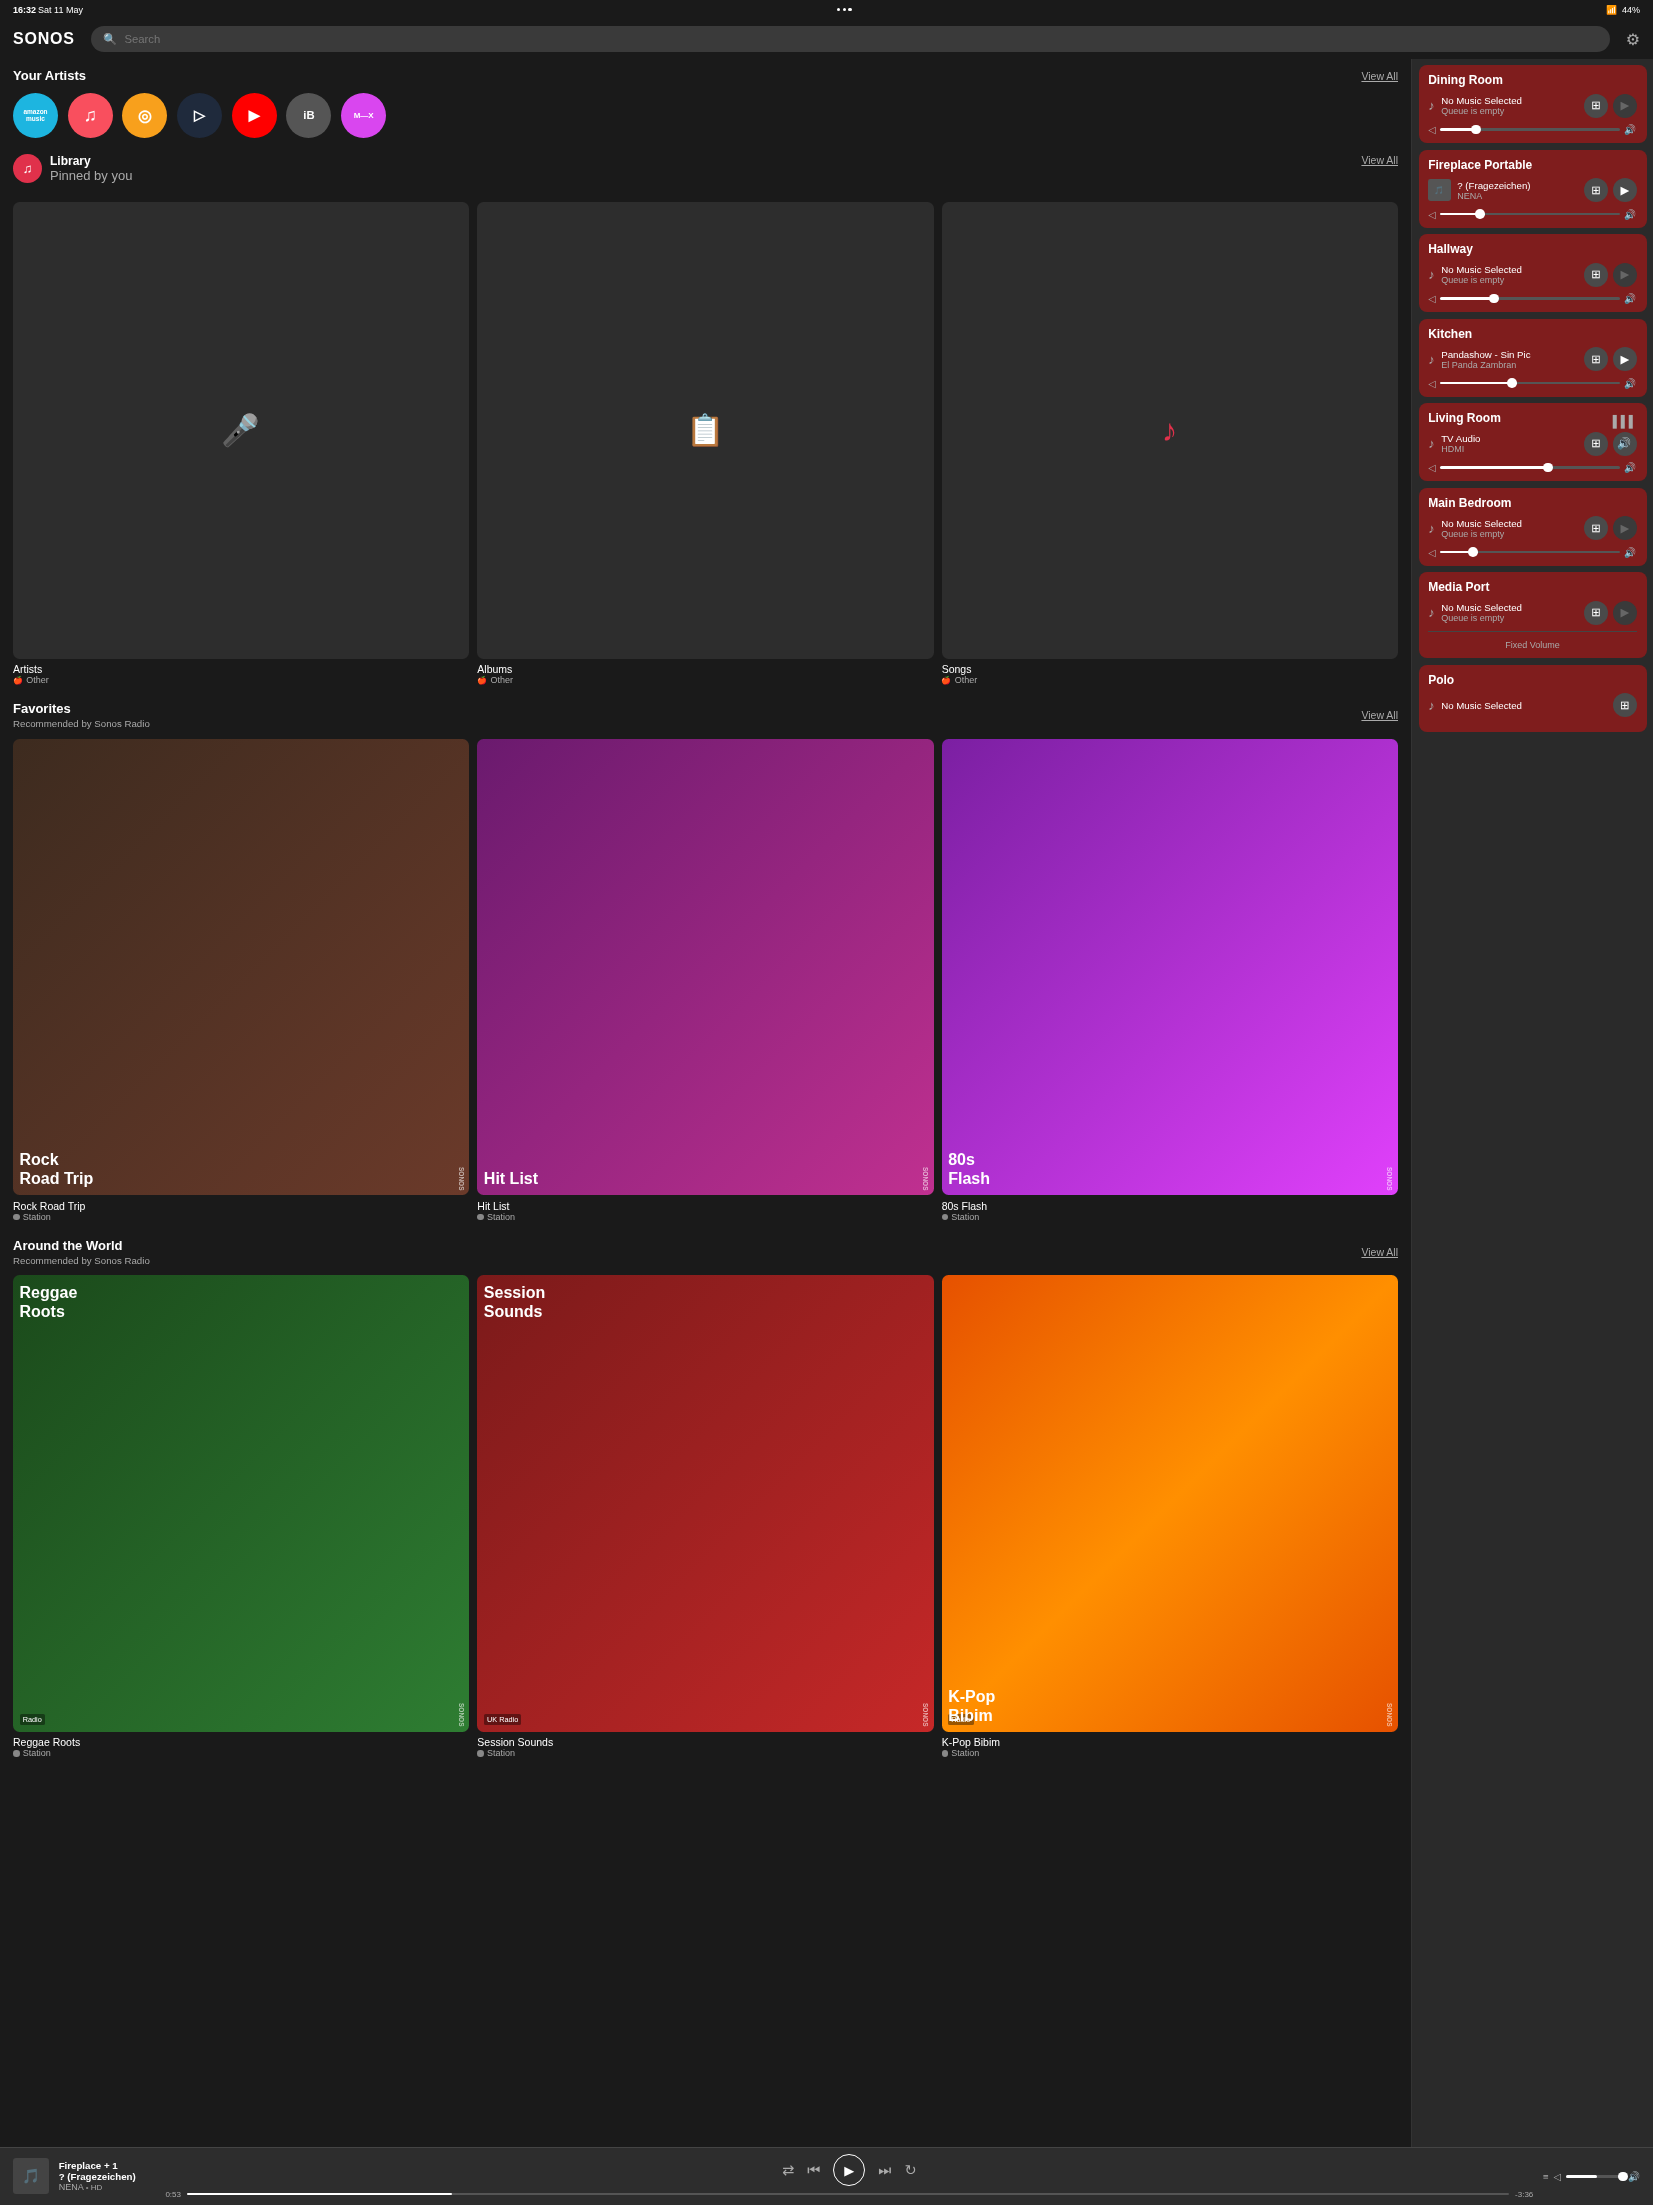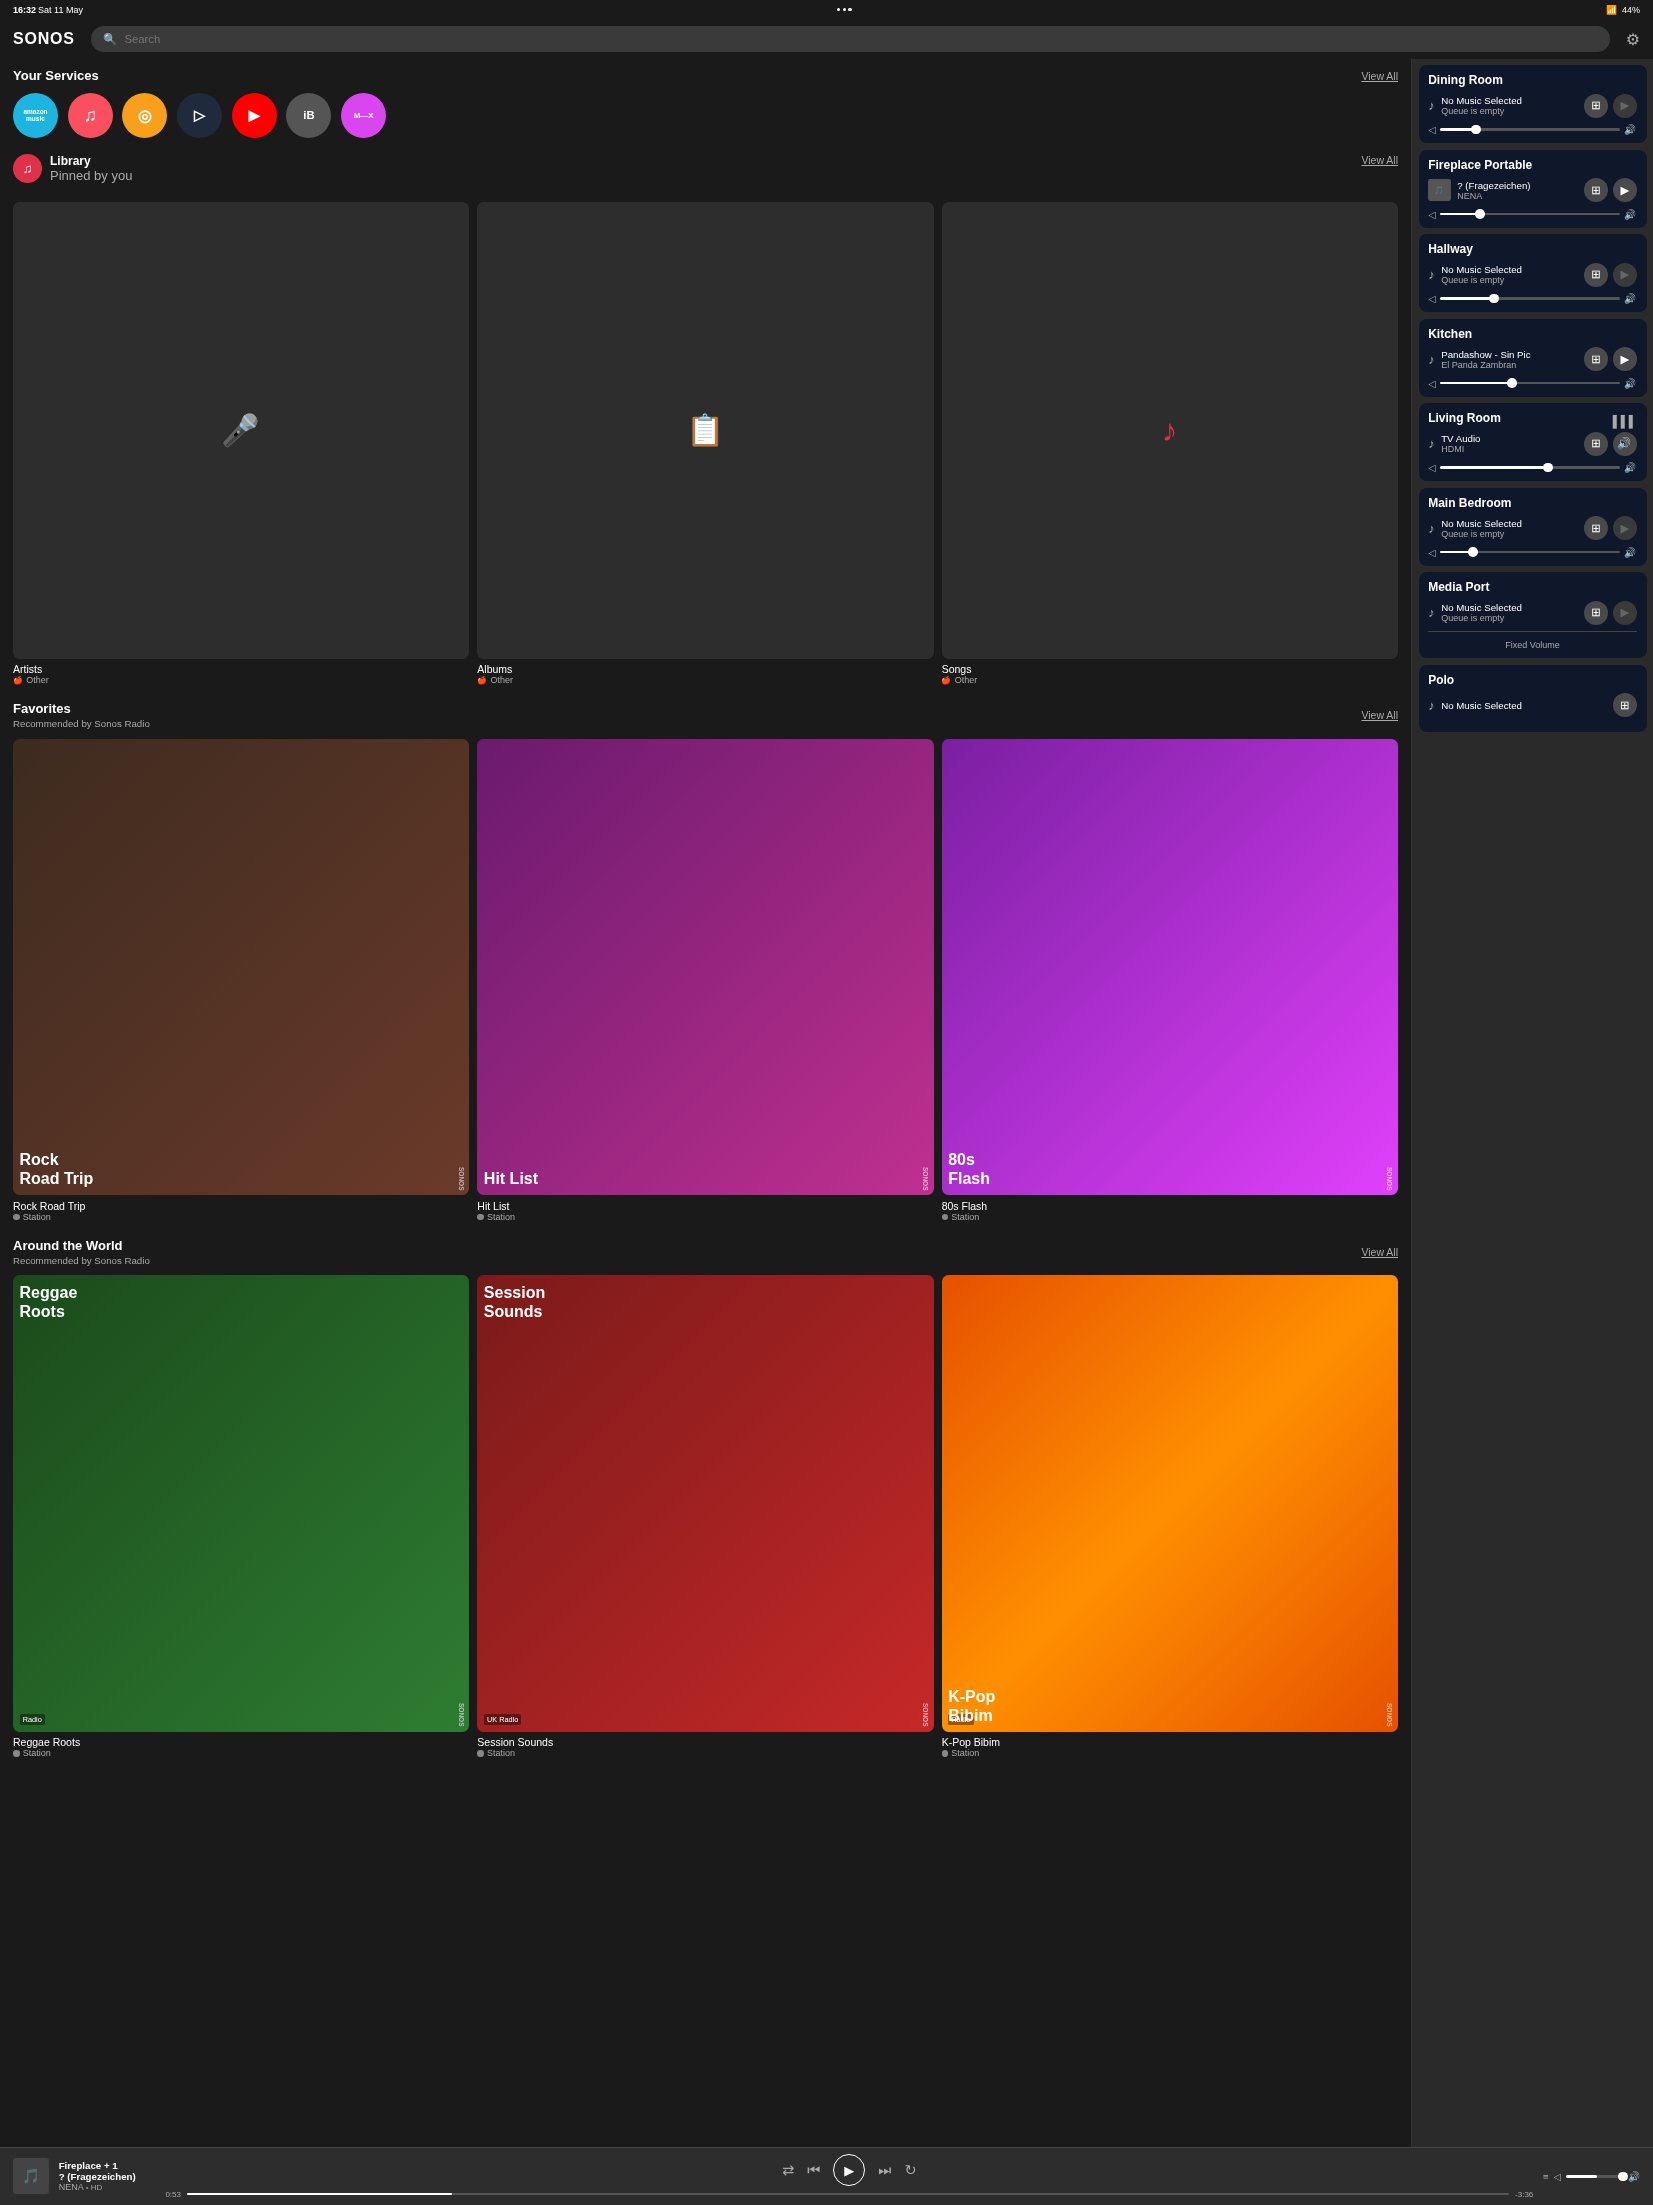--- a/index.html
+++ b/index.html
@@ -199,21 +199,21 @@
       width: 242px;
       overflow-y: auto;
       background: #2a2a2a;
       border-left: 0.8px solid #333;
       flex-shrink: 0;
     }
     .right-panel::-webkit-scrollbar { width: 3.2px; }
     .right-panel::-webkit-scrollbar-thumb { background: #444; border-radius: 1.6px; }
 
     .room-card {
-      background: #0f172a;
+      background: #7f1d1d;
       border-radius: 8px;
       margin: 6.5px;
       padding: 8px 9.7px;
     }
     .room-name { font-size: 12px; font-weight: 600; color: #fff; margin-bottom: 6.5px; }
     .room-track-row {
       display: flex;
       align-items: center;
       gap: 6.5px;
       margin-bottom: 6.5px;
@@ -406,21 +406,21 @@
     <input type="text" placeholder="Search" style="">
   </div>
   <span class="gear-icon">⚙</span>
 </div>
 
 <div class="main-layout">
 
   <div class="left-panel">
 
     <div class="section-header">
-      <span class="section-title">Your Services</span>
+      <span class="section-title">Your Artists</span>
       <span class="view-all">View All</span>
     </div>
     <div class="services-row">
       <div class="service-icon" style="background:#1DB5E0;font-size:6.5px;font-weight:700;text-align:center;padding:3.2px;">amazon<br>music</div>
       <div class="service-icon" style="background:#F94F5E;font-size:18px;">♫</div>
       <div class="service-icon" style="background:#F8A01C;font-size:16px;">◎</div>
       <div class="service-icon" style="background:#1f2a3c;font-size:14.5px;">▷</div>
       <div class="service-icon" style="background:#FF0000;font-size:14.5px;">▶</div>
       <div class="service-icon" style="background:#555;font-size:11.3px;font-weight:700;">iB</div>
       <div class="service-icon" style="background:#d946ef;font-size:8px;font-weight:700;">M—X</div>

